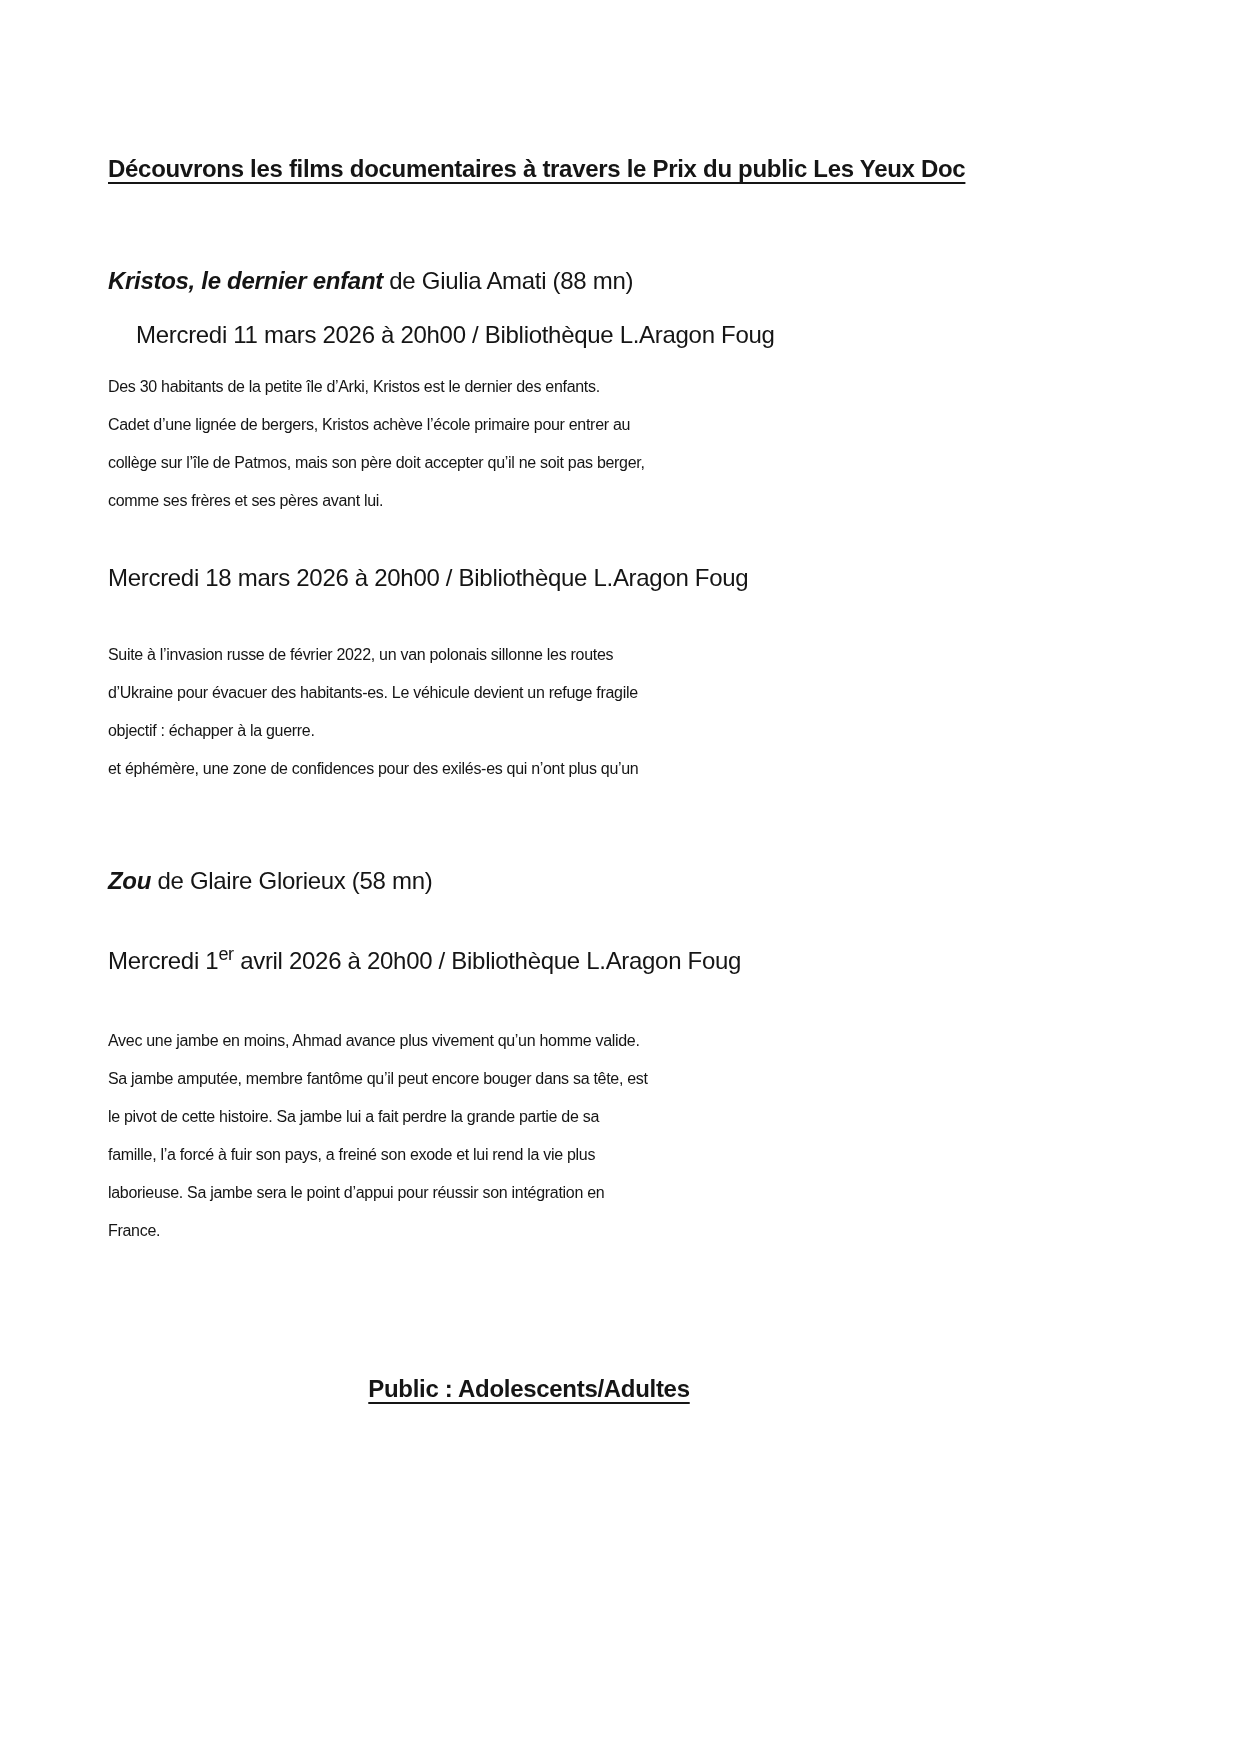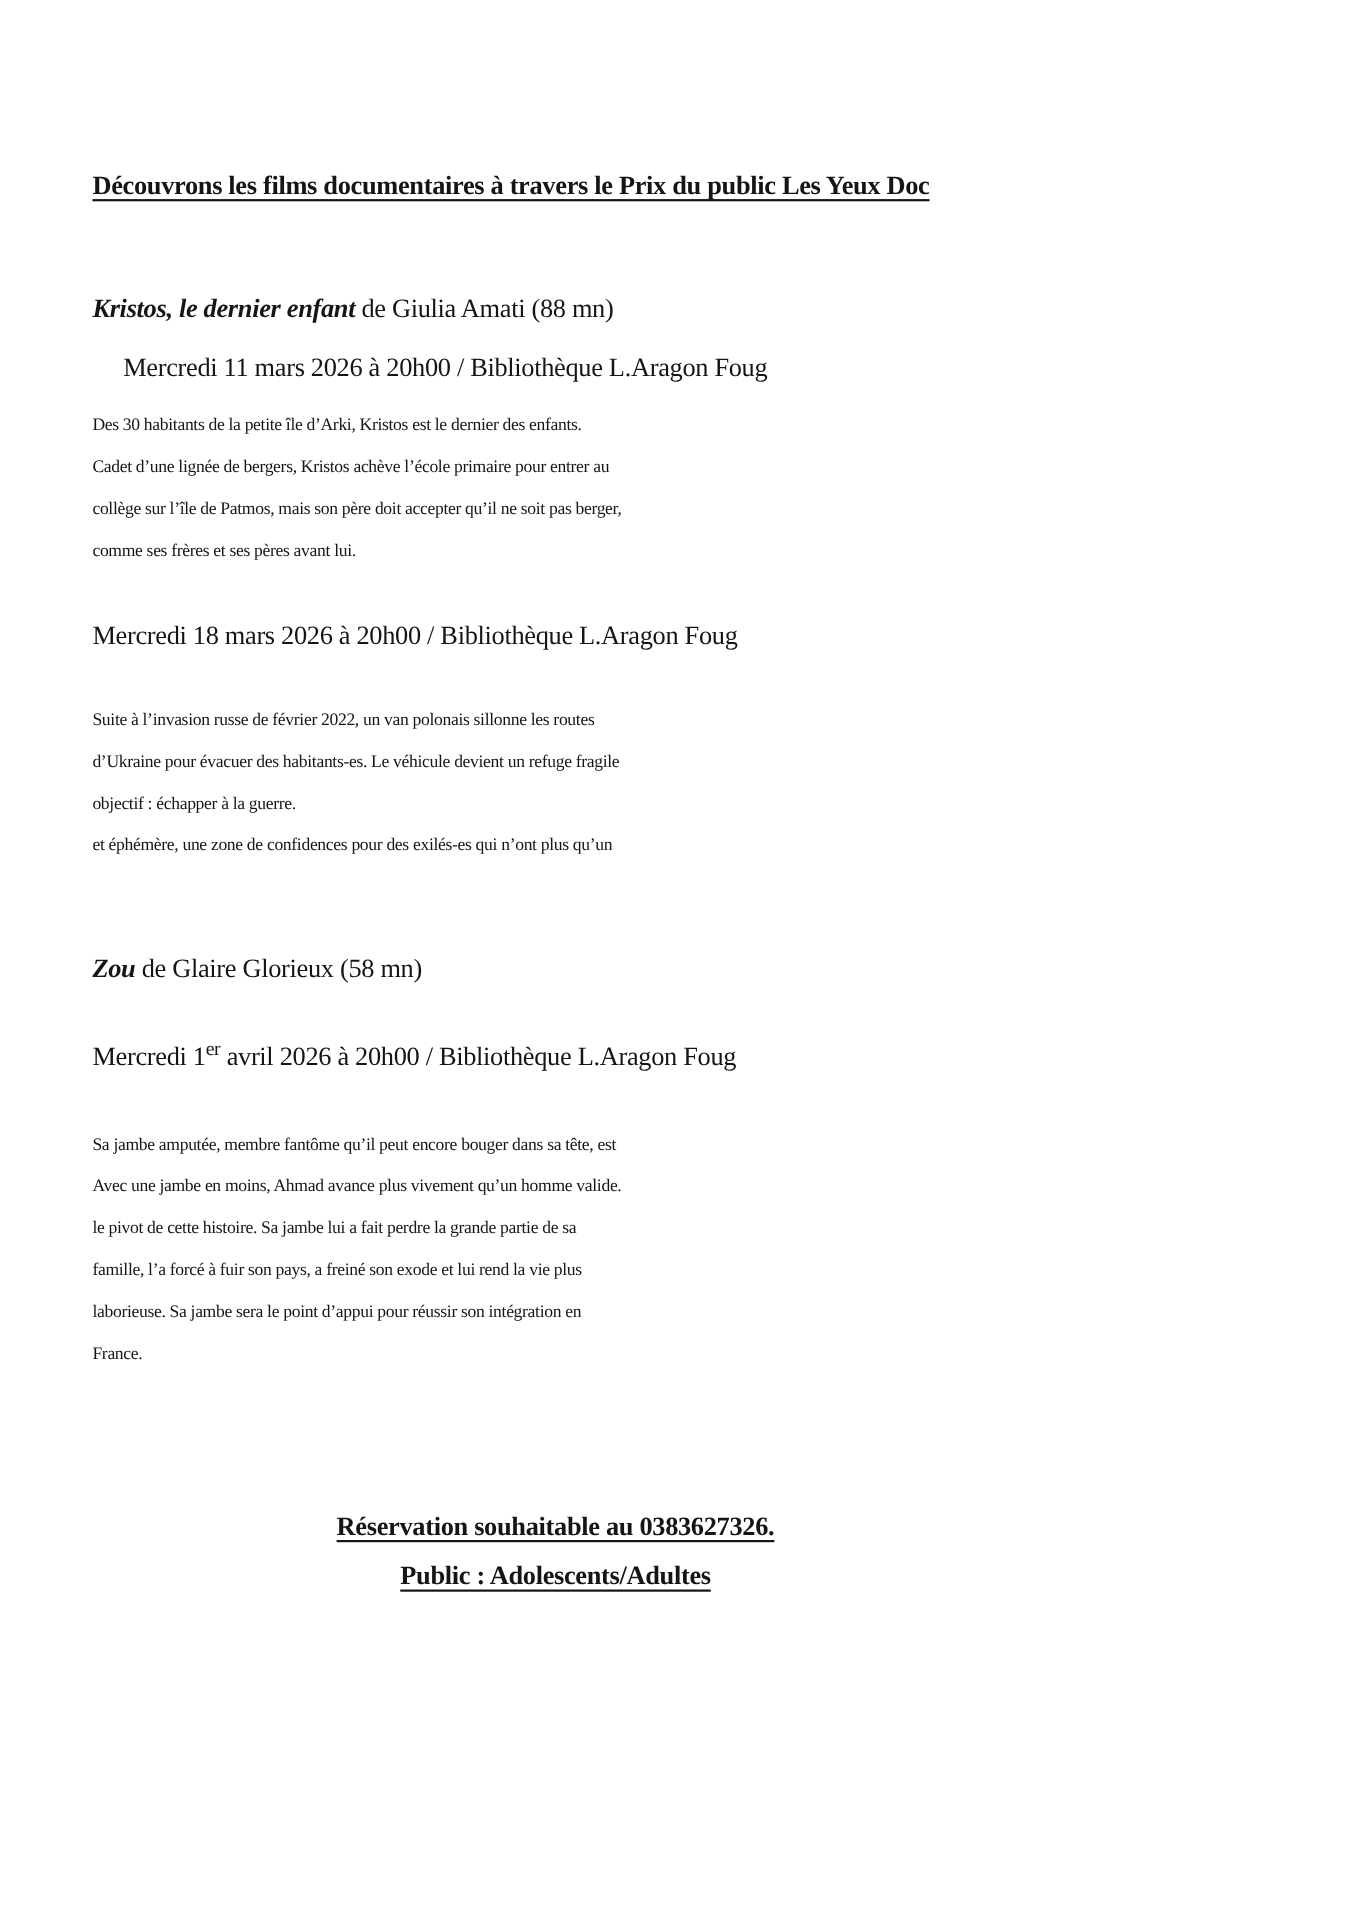--- a/index.html
+++ b/index.html
@@ -11,23 +11,22 @@
     position: relative;
     width: 1241px;
     height: 1755px;
     background: #ffffff;
     overflow: hidden;
     font-family: "Liberation Sans", sans-serif;
     color: #151515;
     letter-spacing: -0.3px;
   }
   .content {
-    padding-left: 84px;
+    padding-left: 108px;
     padding-right: 60px;
-    font-family: Liberation Serif, serif;
   }
   .doc-title {
     margin-top: 150px;
     font-size: 24px;
     line-height: 38px;
     font-weight: 700;
     text-decoration: underline;
     text-decoration-thickness: 2px;
     text-underline-offset: 5px;
     white-space: nowrap;
@@ -118,27 +117,26 @@
       <div class="synopsis-line">et éphémère, une zone de confidences pour des exilés-es qui n’ont plus qu’un</div>
     </div>
 
     <div class="film-heading heading-3">
       <span class="film-title">Zou</span><span class="film-credits"> de Glaire Glorieux (58 mn)</span>
     </div>
     <div class="schedule schedule-3">
       <span>Mercredi 1</span><sup>er</sup><span> avril 2026 à 20h00 / Bibliothèque L.Aragon Foug</span>
     </div>
     <div class="synopsis synopsis-3">
+      <div class="synopsis-line">Avec une jambe en moins, Ahmad avance plus vivement qu’un homme valide.</div>
       <div class="synopsis-line">Sa jambe amputée, membre fantôme qu’il peut encore bouger dans sa tête, est</div>
-      <div class="synopsis-line">Avec une jambe en moins, Ahmad avance plus vivement qu’un homme valide.</div>
       <div class="synopsis-line">le pivot de cette histoire. Sa jambe lui a fait perdre la grande partie de sa</div>
       <div class="synopsis-line">famille, l’a forcé à fuir son pays, a freiné son exode et lui rend la vie plus</div>
       <div class="synopsis-line">laborieuse. Sa jambe sera le point d’appui pour réussir son intégration en</div>
       <div class="synopsis-line">France.</div>
     </div>
 
     <div class="footer-block">
-      <div><span class="footer-line">Réservation souhaitable au 0383627326.</span></div>
       <div><span class="footer-line">Public : Adolescents/Adultes</span></div>
     </div>
 
   </div>
 </div>
 
 </body></html>

